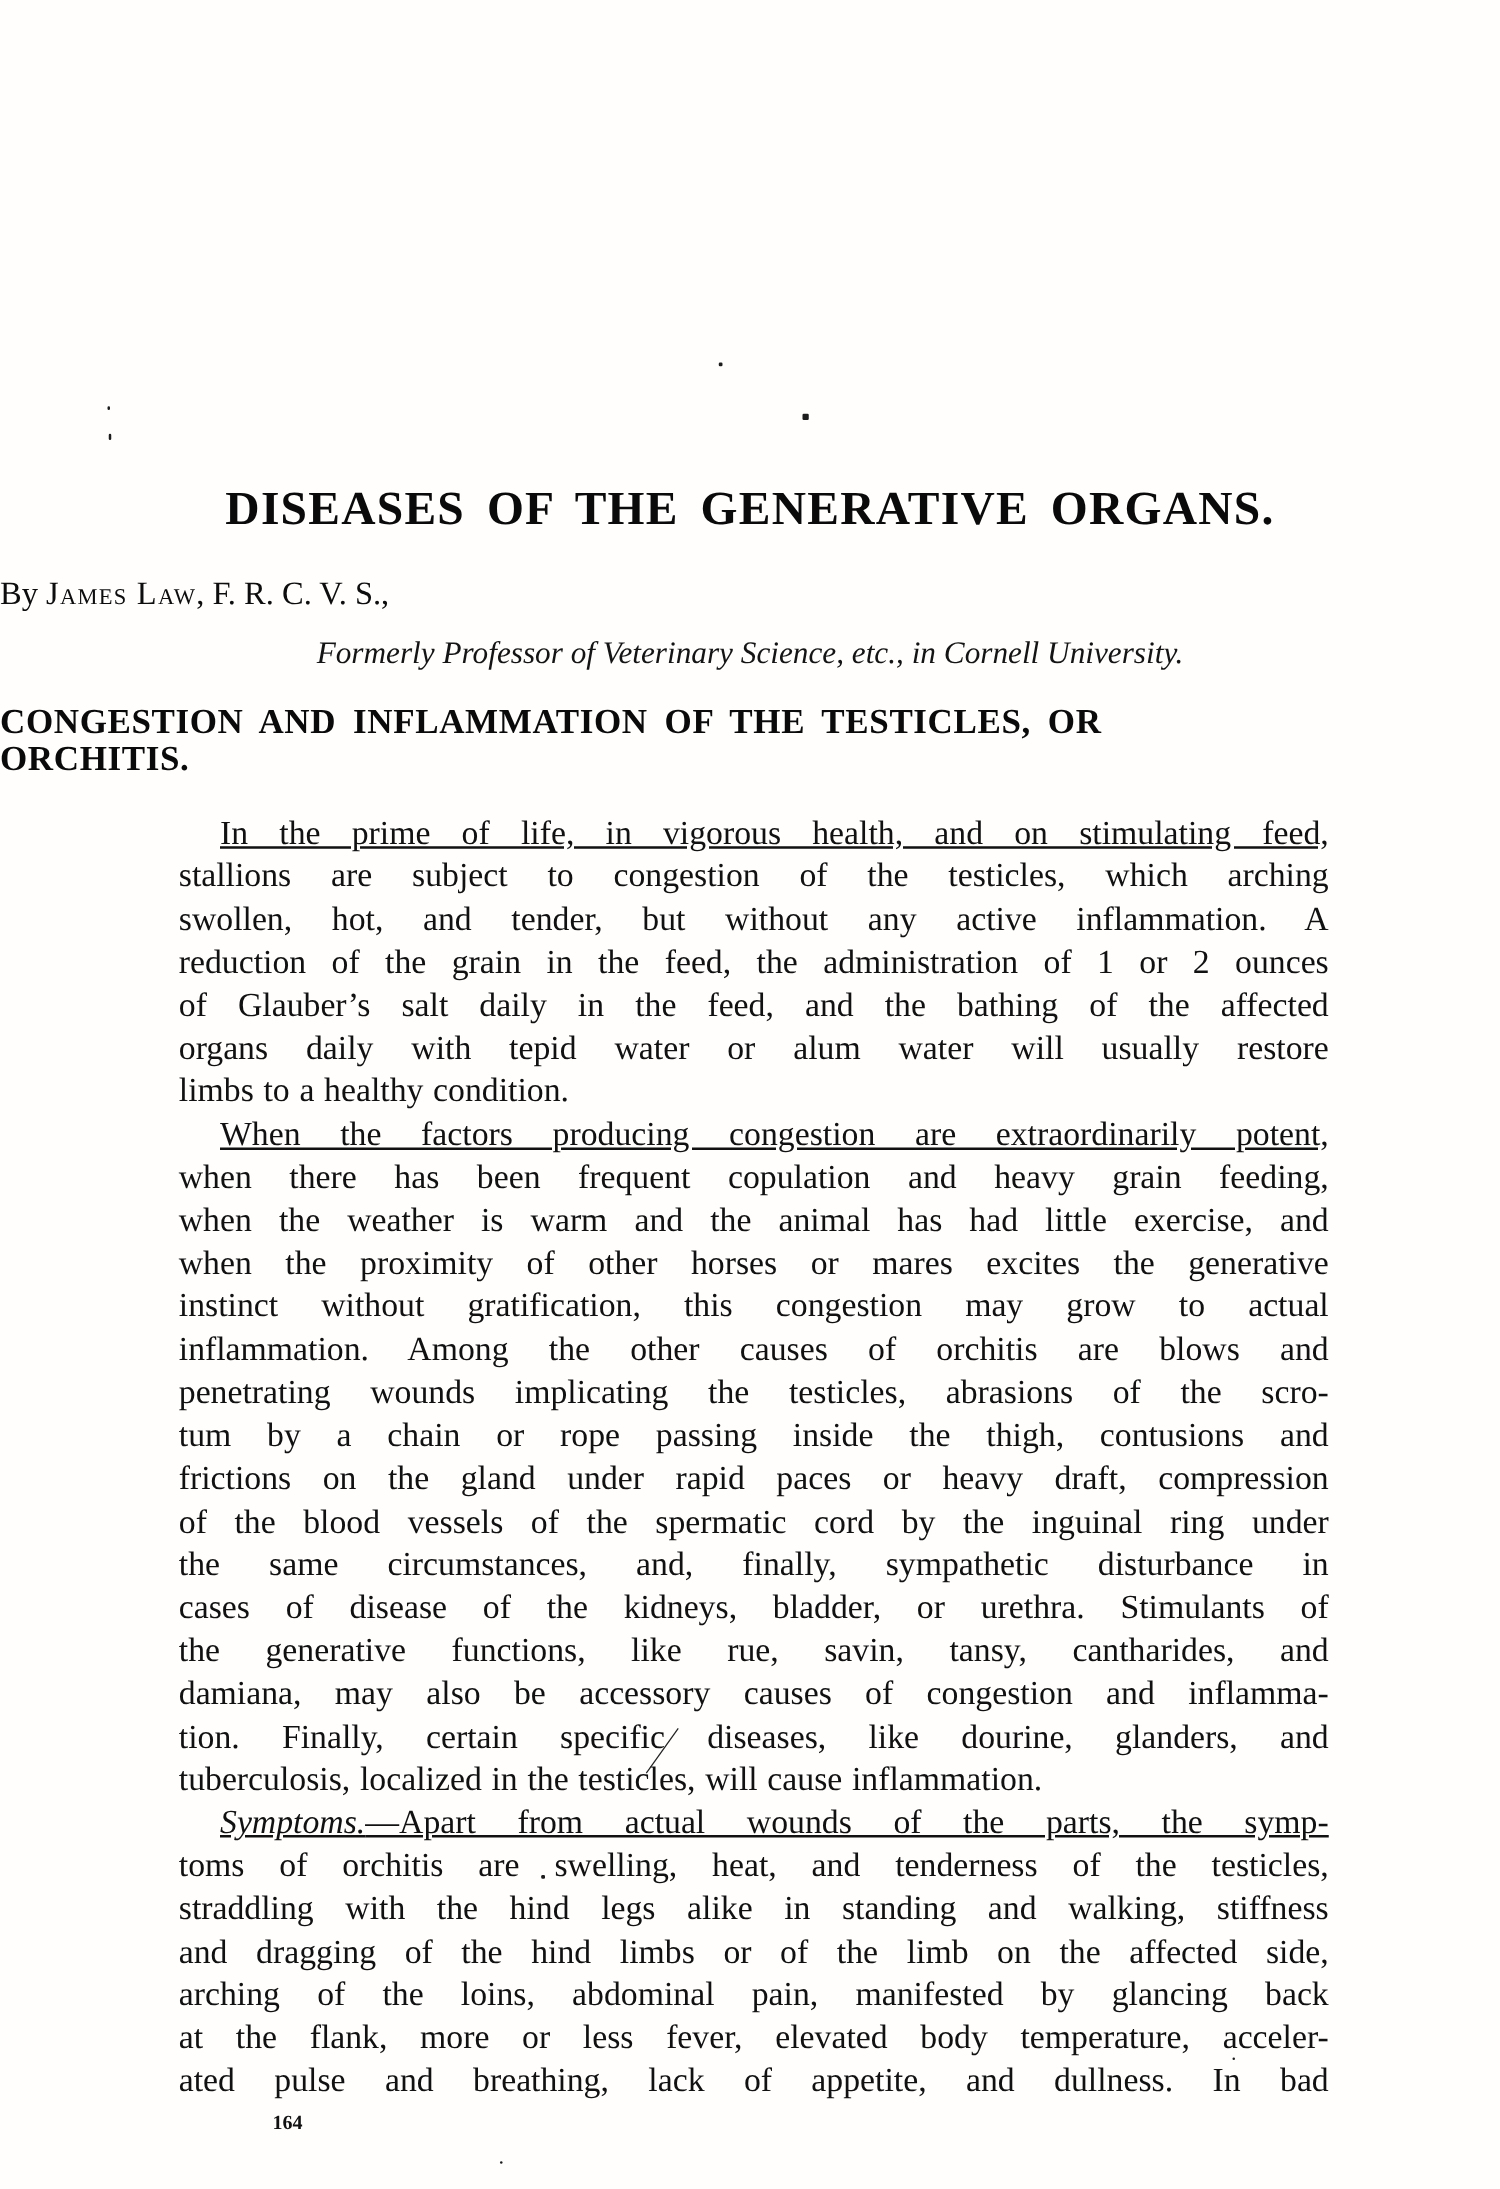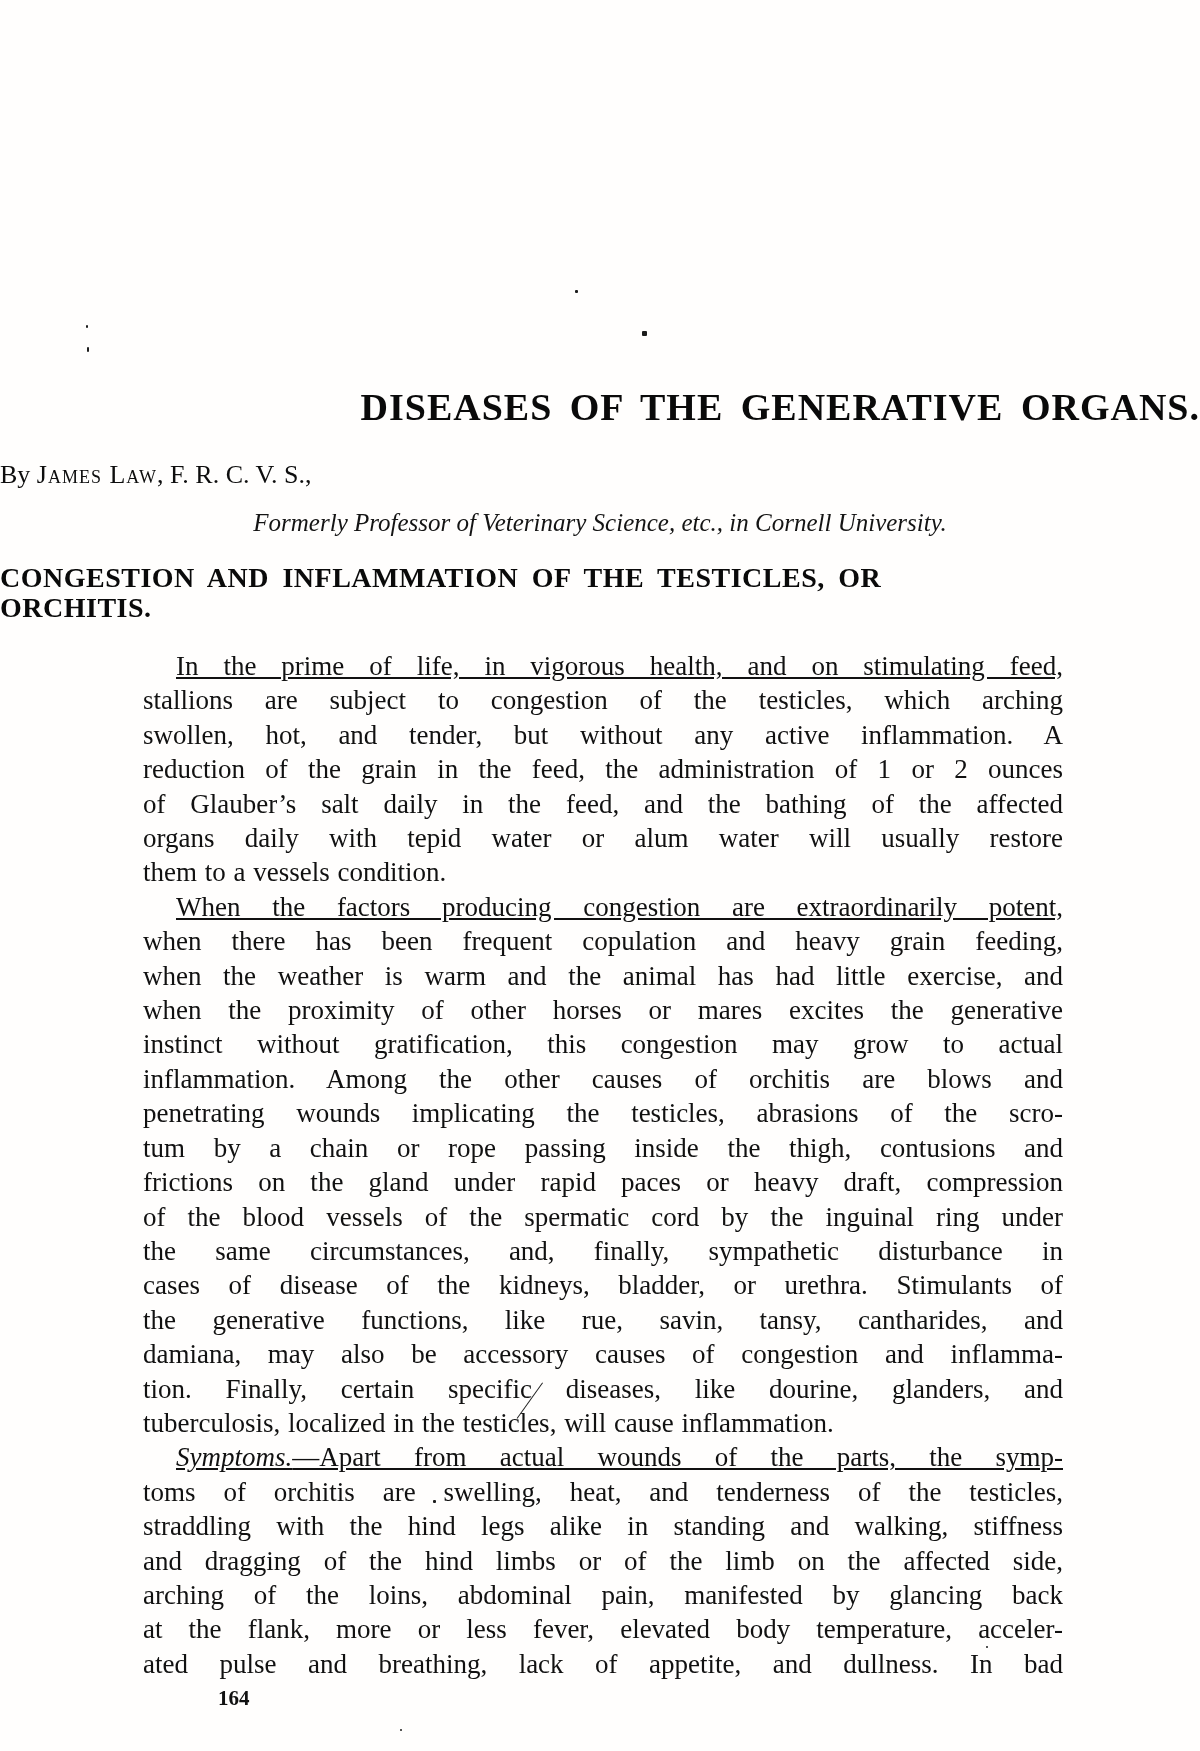--- a/index.html
+++ b/index.html
@@ -7,21 +7,21 @@
     position: relative;
     width: 1200px;
     height: 1751px;
     background: #fffefd;
     overflow: hidden;
     color: #0d0d0d;
     font-family: "Liberation Serif", "DejaVu Serif", serif;
   }
   .title {
     margin: 388px 0 0 0;
-    text-align: right;
+    text-align: center;
     font-size: 38px;
     line-height: 38px;
     font-weight: bold;
     letter-spacing: 1px;
     word-spacing: 7px;
     color: #0a0a0a;
   }
   .byline {
     margin-top: 36px;
     text-align: left;
@@ -58,21 +58,21 @@
     text-align: justify;
     text-align-last: justify;
     white-space: nowrap;
     word-spacing: 1px;
   }
   .line.indent { text-indent: 33px; text-decoration: underline; }
   .line.no-stretch { text-align-last: left; }
   .italic-lead { font-style: italic; }
   .page-number {
     margin: 6px 0 0 218px;
-    font-size: 21px;
+    font-size: 16px;
     font-weight: bold;
     line-height: 23px;
     color: #111;
   }
   .speck {
     position: absolute;
     background: #1c1c1c;
     border-radius: 1px;
   }
   .scratch {
@@ -98,21 +98,21 @@
     <div>ORCHITIS.</div>
   </div>
 
   <div class="body-text" id="body-text">
       <div class="line indent">In the prime of life, in vigorous health, and on stimulating feed,</div>
       <div class="line">stallions are subject to congestion of the testicles, which arching</div>
       <div class="line">swollen, hot, and tender, but without any active inflammation.  A</div>
       <div class="line">reduction of the grain in the feed, the administration of 1 or 2 ounces</div>
       <div class="line">of Glauber’s salt daily in the feed, and the bathing of the affected</div>
       <div class="line">organs daily with tepid water or alum water will usually restore</div>
-      <div class="line no-stretch">them to a vessels condition.</div>
+      <div class="line no-stretch">limbs to a healthy condition.</div>
       <div class="line indent">When the factors producing congestion are extraordinarily potent,</div>
       <div class="line">when there has been frequent copulation and heavy grain feeding,</div>
       <div class="line">when the weather is warm and the animal has had little exercise, and</div>
       <div class="line">when the proximity of other horses or mares excites the generative</div>
       <div class="line">instinct without gratification, this congestion may grow to actual</div>
       <div class="line">inflammation.  Among the other causes of orchitis are blows and</div>
       <div class="line">penetrating wounds implicating the testicles, abrasions of the scro-</div>
       <div class="line">tum by a chain or rope passing inside the thigh, contusions and</div>
       <div class="line">frictions on the gland under rapid paces or heavy draft, compression</div>
       <div class="line">of the blood vessels of the spermatic cord by the inguinal ring under</div>

